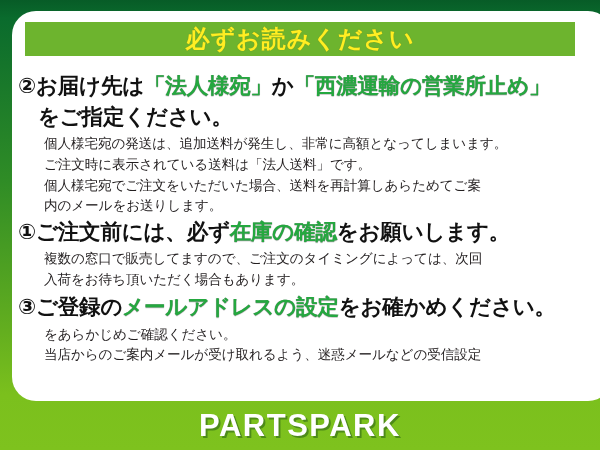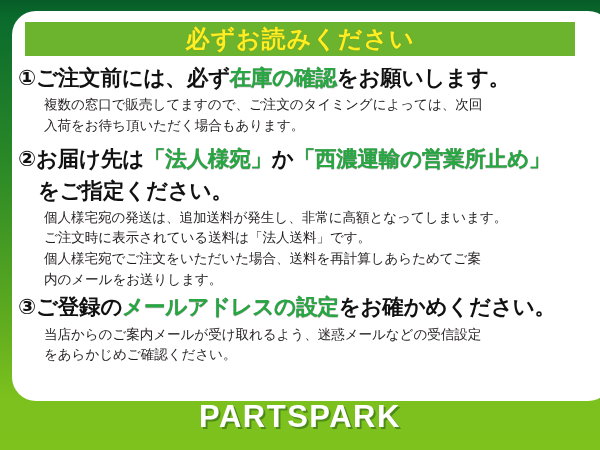--- a/index.html
+++ b/index.html
@@ -111,21 +111,21 @@
   .item-body div { white-space: nowrap; }
 
   
   .footer {
     position: absolute;
     left: 0;
     top: 401px;
     width: 600px;
     height: 49px;
     display: flex;
-    align-items: flex-start;
+    align-items: center;
     justify-content: center;
   }
   .brand {
     color: #ffffff;
     font-size: 31px;
     font-weight: bold;
     letter-spacing: 1.5px;
     line-height: 1;
     text-shadow: 2px 2px 0 rgba(20,70,20,0.45);
   }
@@ -136,50 +136,50 @@
 <div class="poster">
 
   <div class="card">
 
     <div class="title-bar">
       <span class="title-text">必ずお読みください</span>
     </div>
 
     <div class="items">
 
-      <div class="item item-1">
-        <div class="item-heading">
-          <span>①</span><span>ご注文前には、必ず</span><span class="hi">在庫の確認</span><span>をお願いします。</span>
-        </div>
-        <div class="item-body">
-          <div>複数の窓口で販売してますので、ご注文のタイミングによっては、次回</div>
-          <div>入荷をお待ち頂いただく場合もあります。</div>
-        </div>
-      </div>
-
       <div class="item item-2">
         <div class="item-heading">
           <span>②</span><span>お届け先は</span><span class="hi">「法人様宛」</span><span>か</span><span class="hi">「西濃運輸の営業所止め」</span>
           <span class="heading-line2">をご指定ください。</span>
         </div>
         <div class="item-body">
           <div>個人様宅宛の発送は、追加送料が発生し、非常に高額となってしまいます。</div>
           <div>ご注文時に表示されている送料は「法人送料」です。</div>
           <div>個人様宅宛でご注文をいただいた場合、送料を再計算しあらためてご案</div>
           <div>内のメールをお送りします。</div>
         </div>
       </div>
 
+      <div class="item item-1">
+        <div class="item-heading">
+          <span>①</span><span>ご注文前には、必ず</span><span class="hi">在庫の確認</span><span>をお願いします。</span>
+        </div>
+        <div class="item-body">
+          <div>複数の窓口で販売してますので、ご注文のタイミングによっては、次回</div>
+          <div>入荷をお待ち頂いただく場合もあります。</div>
+        </div>
+      </div>
+
       <div class="item item-3">
         <div class="item-heading">
           <span>③</span><span>ご登録の</span><span class="hi">メールアドレスの設定</span><span>をお確かめください。</span>
         </div>
         <div class="item-body">
+          <div>をあらかじめご確認ください。</div>
           <div>当店からのご案内メールが受け取れるよう、迷惑メールなどの受信設定</div>
-          <div>をあらかじめご確認ください。</div>
         </div>
       </div>
 
     </div>
   </div>
 
   <div class="footer">
     <span class="brand">PARTSPARK</span>
   </div>
 

